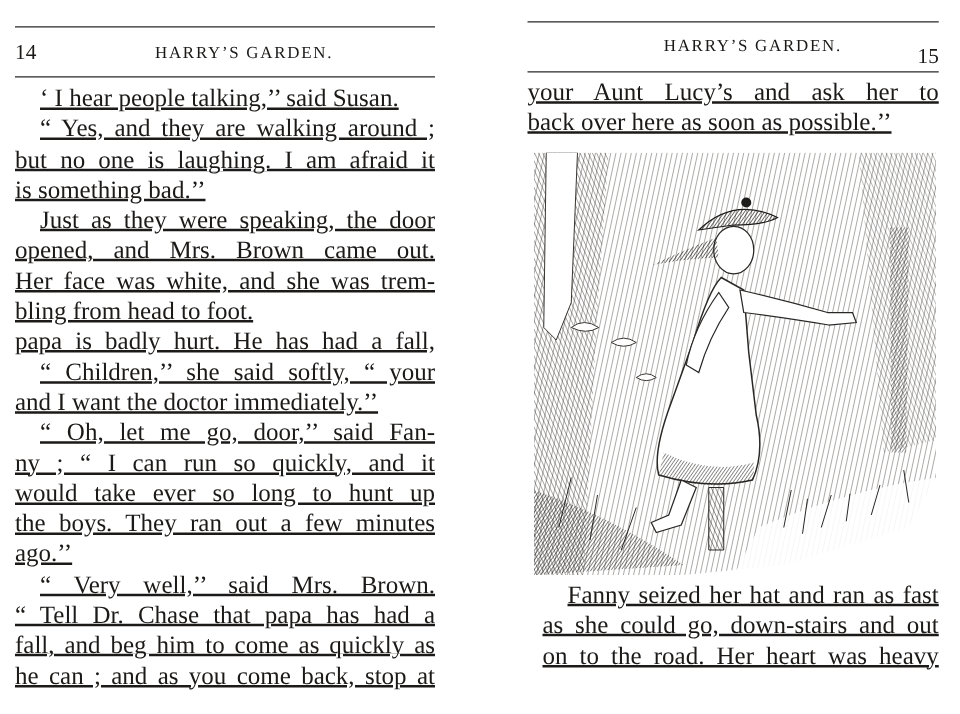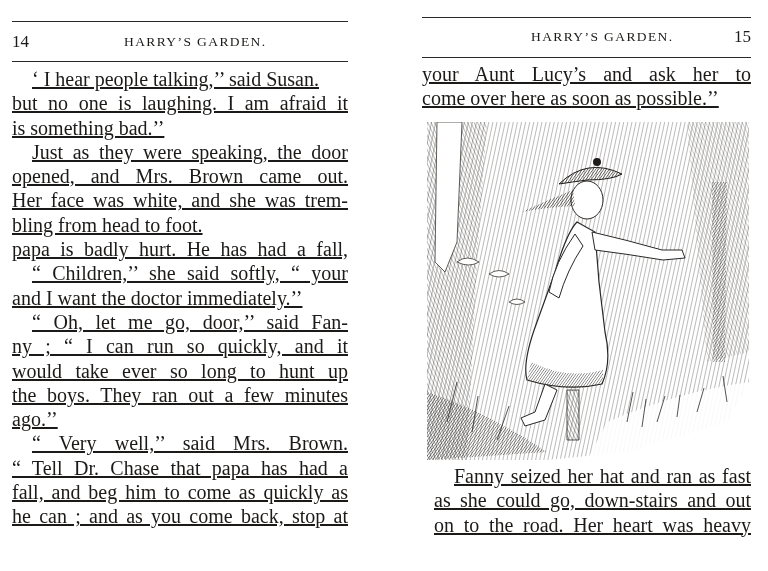--- a/index.html
+++ b/index.html
@@ -91,20 +91,21 @@
 <div class="page page-left">
   <div class="rule" style="top:21px;"></div>
   <div class="running-head" style="top:32px;">
     <span class="folio" style="left:0;">14</span>
     <span class="head-title" style="left:96px;">HARRY’S GARDEN.</span>
   </div>
   <div class="rule" style="top:61px;"></div>
 
   <div class="text-block" style="top:67px;" id="left-lines">
       <span class="line indent last">‘ I hear people talking,’’ said Susan.</span>
+      <span class="line indent">“ Yes, and they are walking around ;</span>
       <span class="line">but no one is laughing.  I am afraid it</span>
       <span class="line last">is something bad.’’</span>
       <span class="line indent">Just as they were speaking, the door</span>
       <span class="line">opened, and Mrs. Brown came out.</span>
       <span class="line">Her face was white, and she was trem-</span>
       <span class="line last">bling from head to foot.</span>
       <span class="line">papa is badly hurt.  He has had a fall,</span>
       <span class="line indent">“ Children,’’ she said softly, “ your</span>
       <span class="line last">and I want the doctor immediately.’’</span>
       <span class="line indent">“ Oh, let me go, door,’’ said Fan-</span>
@@ -116,27 +117,27 @@
       <span class="line">“ Tell Dr. Chase that papa has had a</span>
       <span class="line">fall, and beg him to come as quickly as</span>
       <span class="line">he can ; and as you come back, stop at</span>
     </div>
 </div>
 
 <div class="page page-right">
   <div class="rule" style="top:17px;"></div>
   <div class="running-head" style="top:27px;">
     <span class="head-title" style="left:93px;">HARRY’S GARDEN.</span>
-    <span class="folio" style="right:0;">15</span>
+    <span class="folio" style="right:0;margin-top:8px;">15</span>
   </div>
   <div class="rule" style="top:57px;"></div>
 
   <div class="text-block" style="top:62px;" id="right-top-lines">
       <span class="line">your  Aunt  Lucy’s  and  ask  her  to</span>
-      <span class="line last">come over here as soon as possible.’’</span>
+      <span class="line last">back over here as soon as possible.’’</span>
     </div>
 
   <div class="illustration">
     <svg width="322" height="338" viewBox="0 0 322 338" xmlns="http://www.w3.org/2000/svg">
       <defs>
         <pattern id="hatch" width="4" height="6" patternUnits="userSpaceOnUse" patternTransform="rotate(12)">
           <line x1="0" y1="0" x2="0" y2="6" stroke="#3a3632" stroke-width="0.9"></line>
         </pattern>
         <pattern id="hatch2" width="3" height="5" patternUnits="userSpaceOnUse" patternTransform="rotate(-25)">
           <line x1="0" y1="0" x2="0" y2="5" stroke="#2c2926" stroke-width="0.8"></line>

